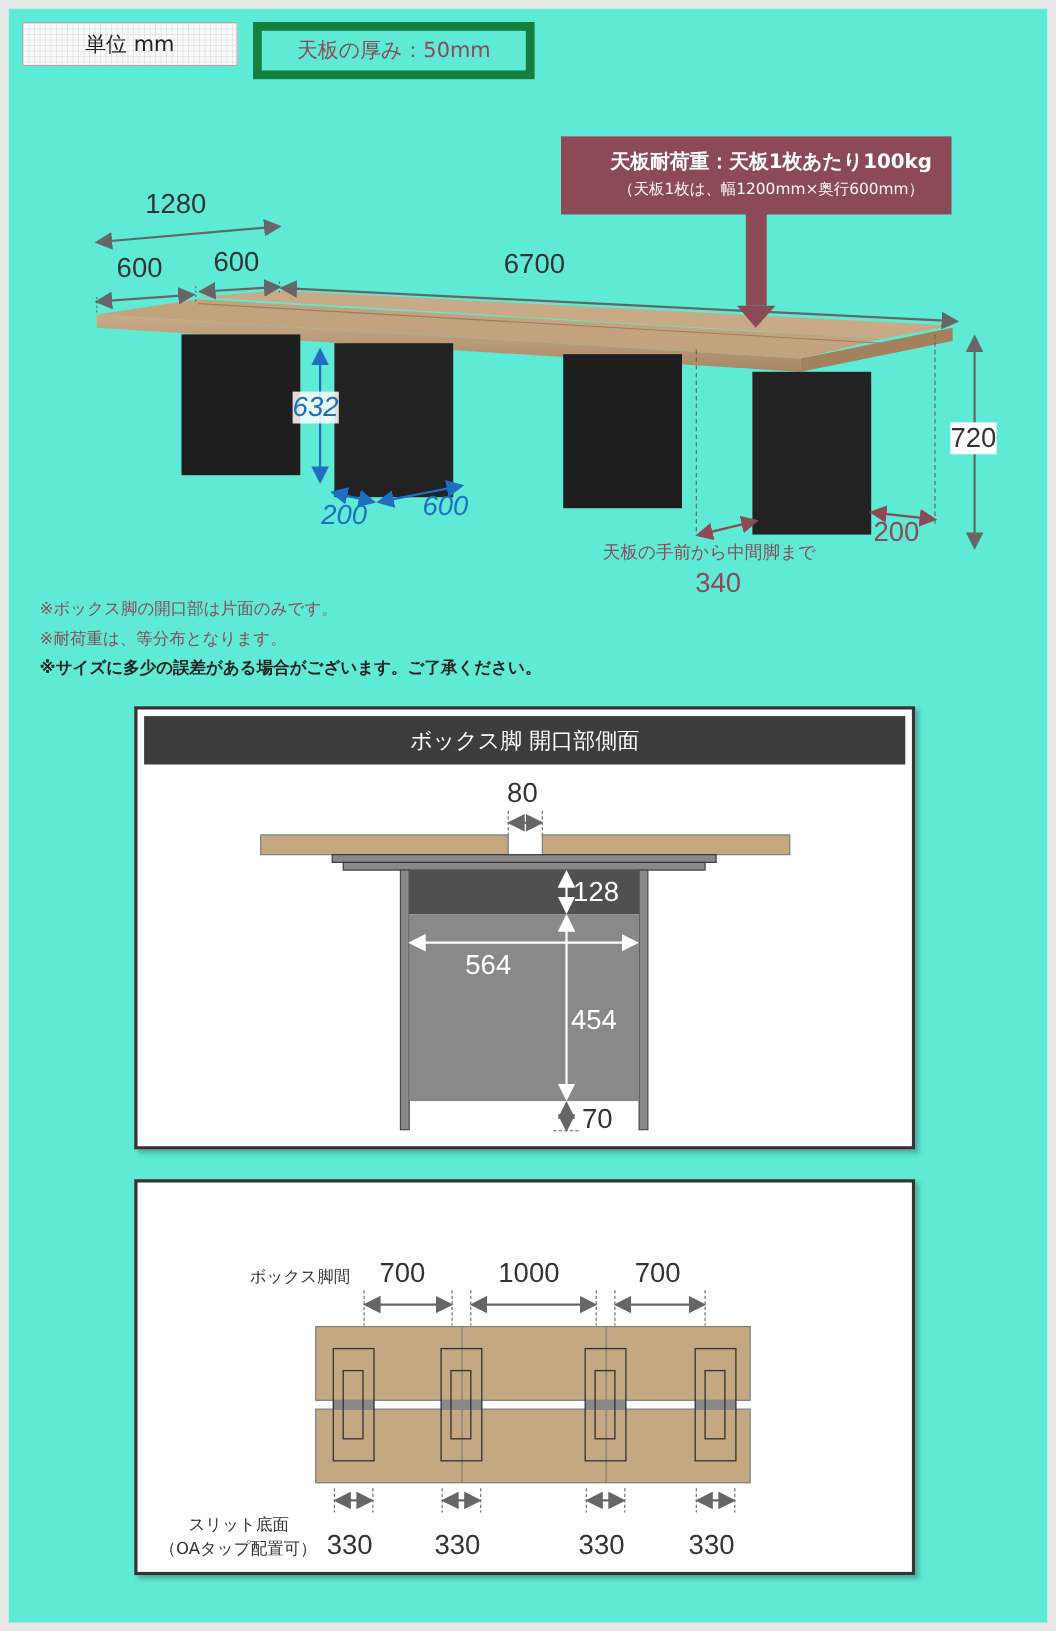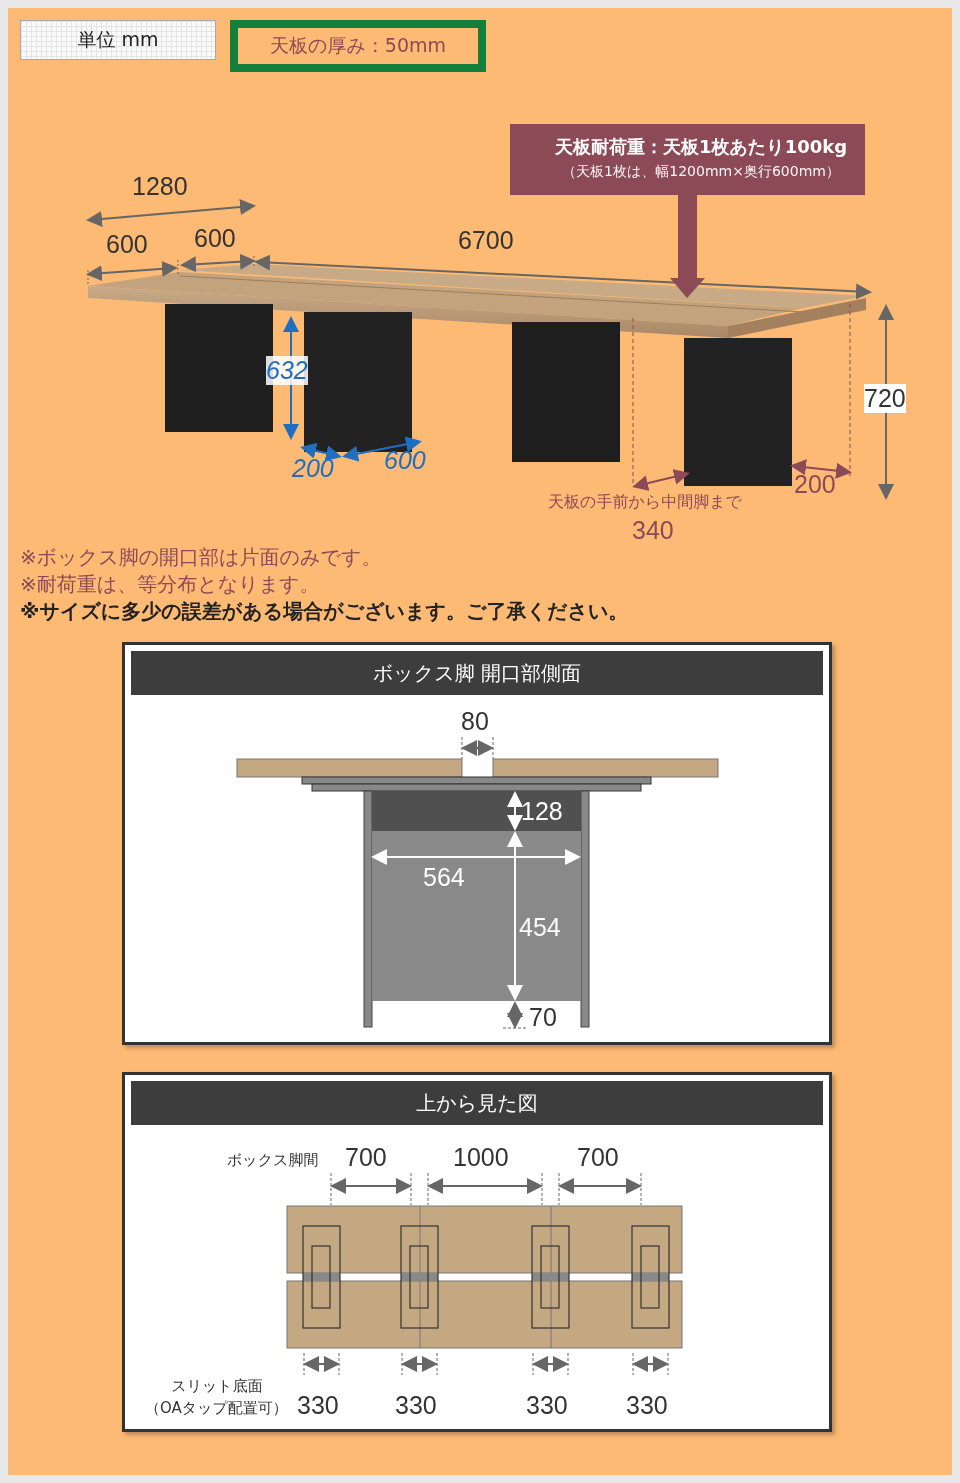--- a/index.html
+++ b/index.html
@@ -1,18 +1,18 @@
 <!DOCTYPE html>
 <html><head>
 <meta charset="utf-8">
 <style>
   * { box-sizing: border-box; margin: 0; padding: 0; }
   html, body { width: 960px; height: 1483px; background: #e8e8e8; overflow: hidden; }
   body { font-family: "DejaVu Sans", "Liberation Sans", sans-serif; color: #333; position: relative; }
-  .page { position: absolute; left: 8px; top: 8px; width: 944px; height: 1467px; background: #fdba74; }
+  .page { position: absolute; left: 8px; top: 8px; width: 944px; height: 1467px; background: #5eead4; }
   .abs { position: absolute; }
   .unit-box {
     left: 12px; top: 12px; width: 196px; height: 40px;
     border: 1px solid #aaa;
     background-color: #fafafa;
     background-image: linear-gradient(#e4e4e4 1px, transparent 1px), linear-gradient(90deg, #e4e4e4 1px, transparent 1px);
     background-size: 5px 5px;
     display: flex; align-items: center; justify-content: center;
     font-size: 19px; color: #222;
   }
@@ -24,21 +24,21 @@
   }
   .load-callout {
     left: 502px; top: 116px; width: 355px; height: 71px;
     background: #8c4a57; color: #fff; text-align: center; padding-left: 27px;
   }
   .load-callout .l1 { font-size: 18px; font-weight: bold; margin-top: 11px; }
   .load-callout .l2 { font-size: 14px; margin-top: 4px; opacity: .95; text-align: center; }
   .dim { font-size: 25px; color: #333; font-family: "Liberation Sans", sans-serif; }
   .dim-blue { color: #1f6fc1; font-style: italic; }
   .dim-red { color: #8c4a57; }
-  .note { font-size: 20px; left: 12px; text-align: right; }
+  .note { font-size: 15px; left: 28px; text-align: right; }
   .note-red { color: #8c4a57; }
   .note-black { color: #222; font-weight: bold; }
   .panel {
     border: 3px solid #333;
     box-shadow: 3px 3px 4px rgba(0,0,0,.25);
     background: #fff;
   }
   .panel-head {
     position: absolute; left: 6px; right: 6px; top: 6px; height: 44px;
     background: #3d3d3d; color: #fff; font-size: 20px;
@@ -151,21 +151,20 @@
       <line x1="378" y1="383" x2="402" y2="383" stroke="#666" stroke-dasharray="3,2"></line>
     </svg>
     <div class="abs dim" style="left:336px;top:62px">80</div>
     <div class="abs dim" style="left:396px;top:152px;color:#fff">128</div>
     <div class="abs dim" style="left:298px;top:218px;color:#fff">564</div>
     <div class="abs dim" style="left:394px;top:268px;color:#fff">454</div>
     <div class="abs dim" style="left:404px;top:358px">70</div>
   </div>
 
   <div class="abs panel" style="left:114px;top:1064px;width:710px;height:360px">
-    <div class="panel-head">上から見た図</div>
     <svg class="abs" style="left:0;top:0" width="704" height="354">
       <defs>
         <marker id="ag3" markerWidth="8" markerHeight="8" refX="6" refY="4" orient="auto-start-reverse">
             <path d="M0,0 L8,4 L0,8 z" fill="#666"></path>
           </marker>
       </defs>
 
       <rect x="162" y="131" width="395" height="67" fill="#c4a882" stroke="#777"></rect>
       <rect x="162" y="206" width="395" height="67" fill="#c4a882" stroke="#777"></rect>
       <line x1="295" y1="131" x2="295" y2="273" stroke="#777"></line>

